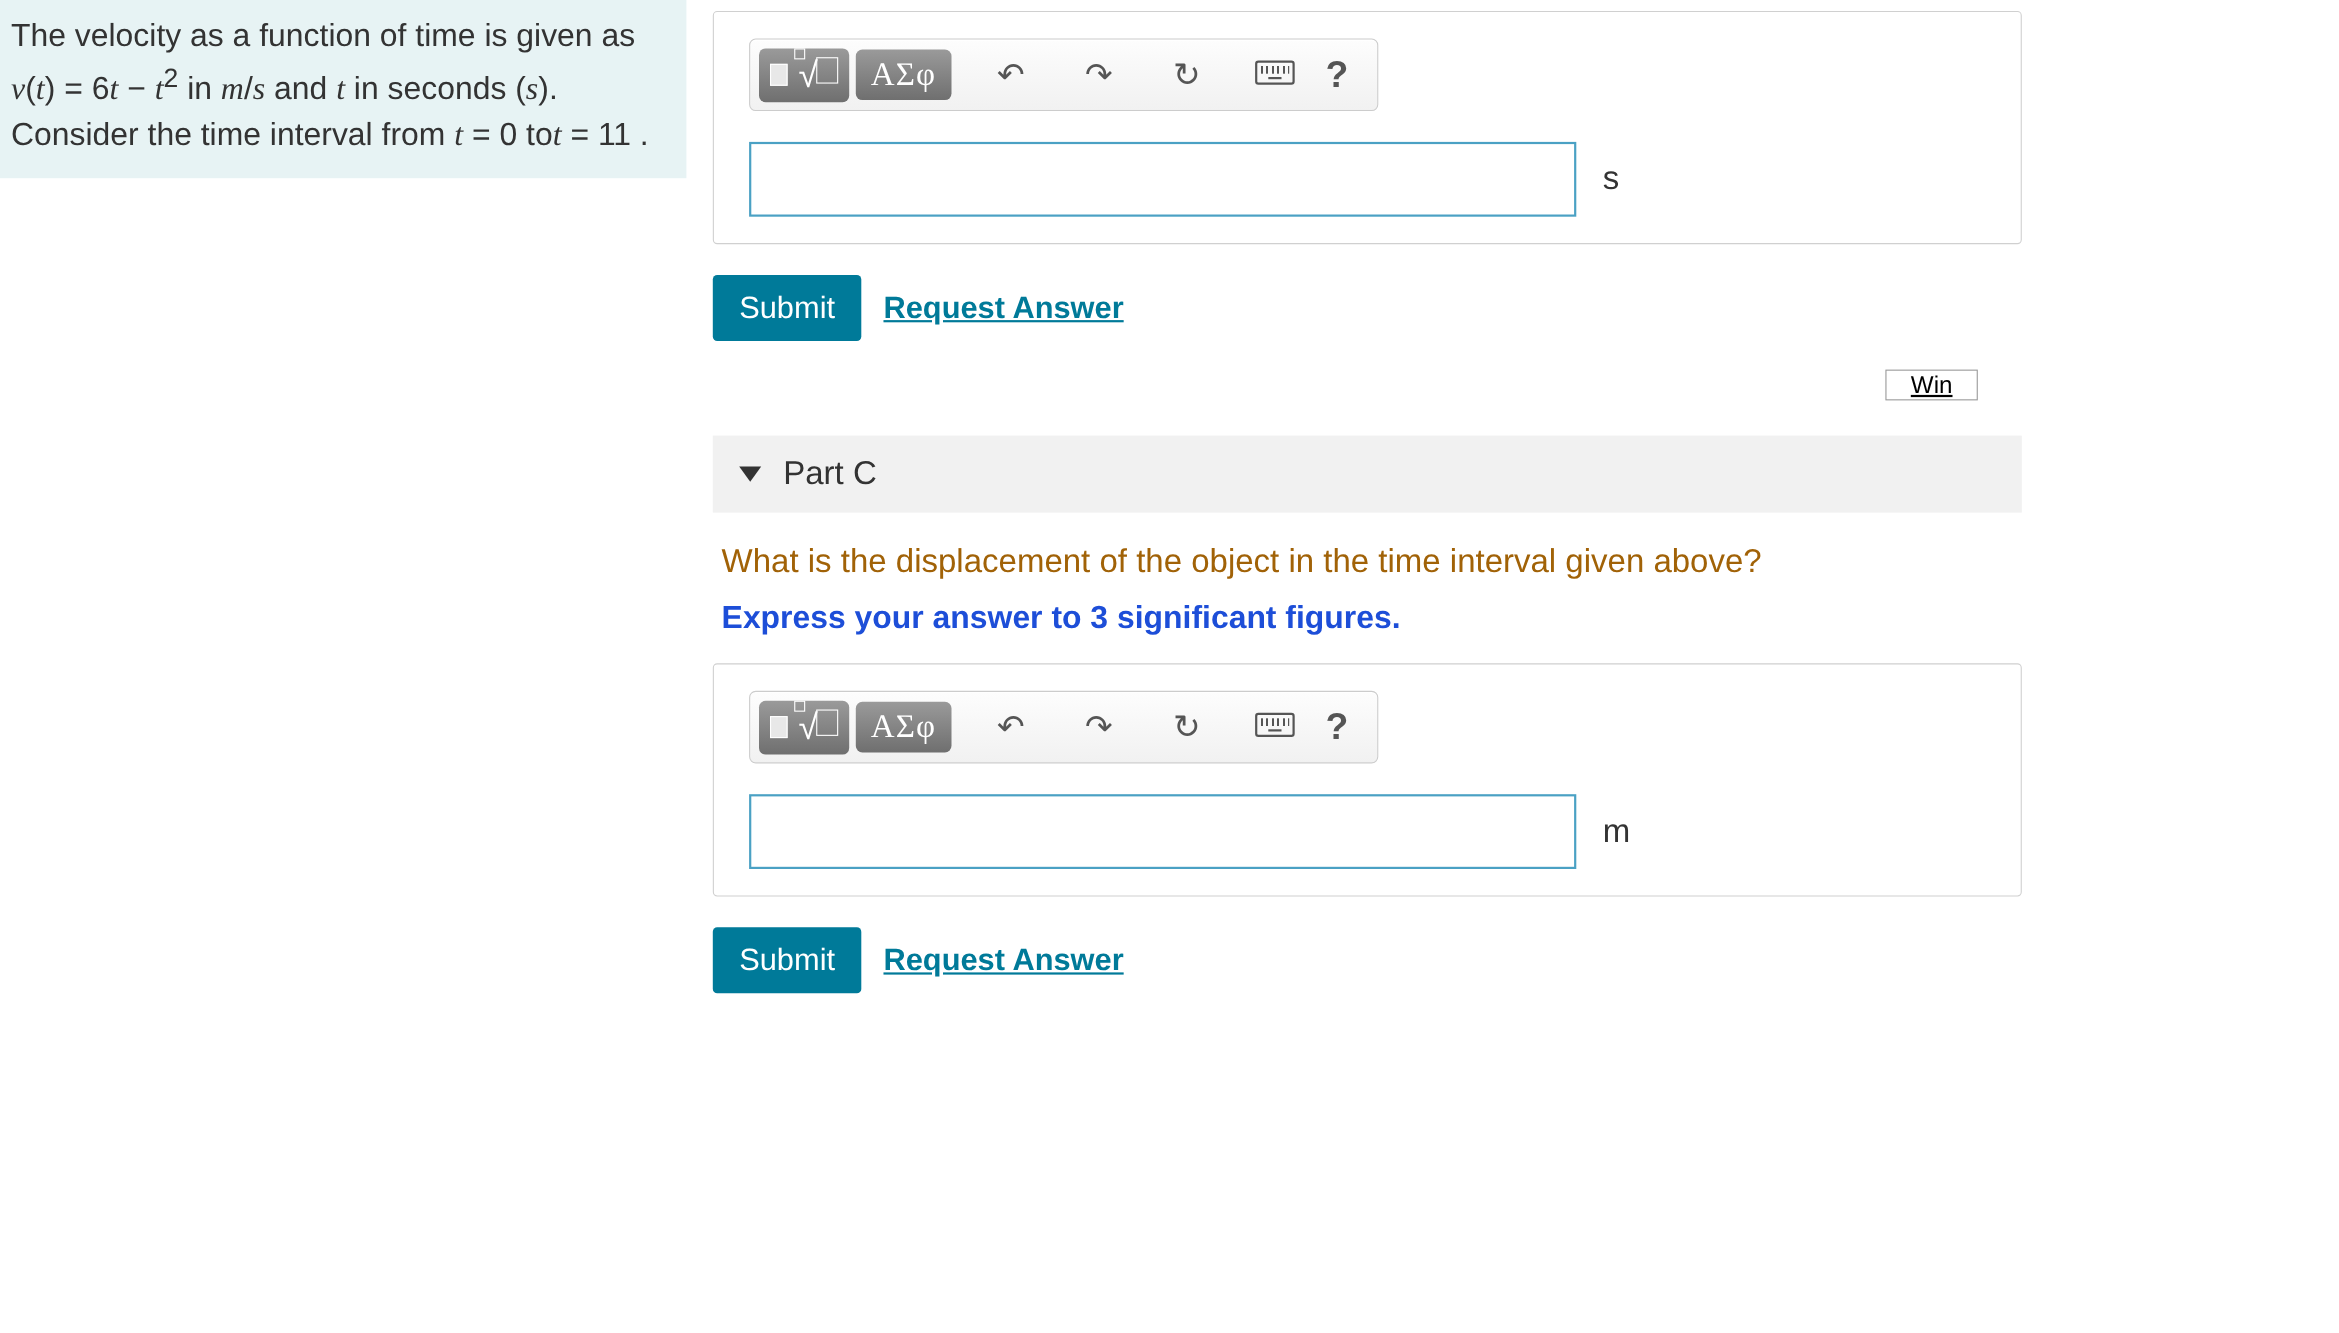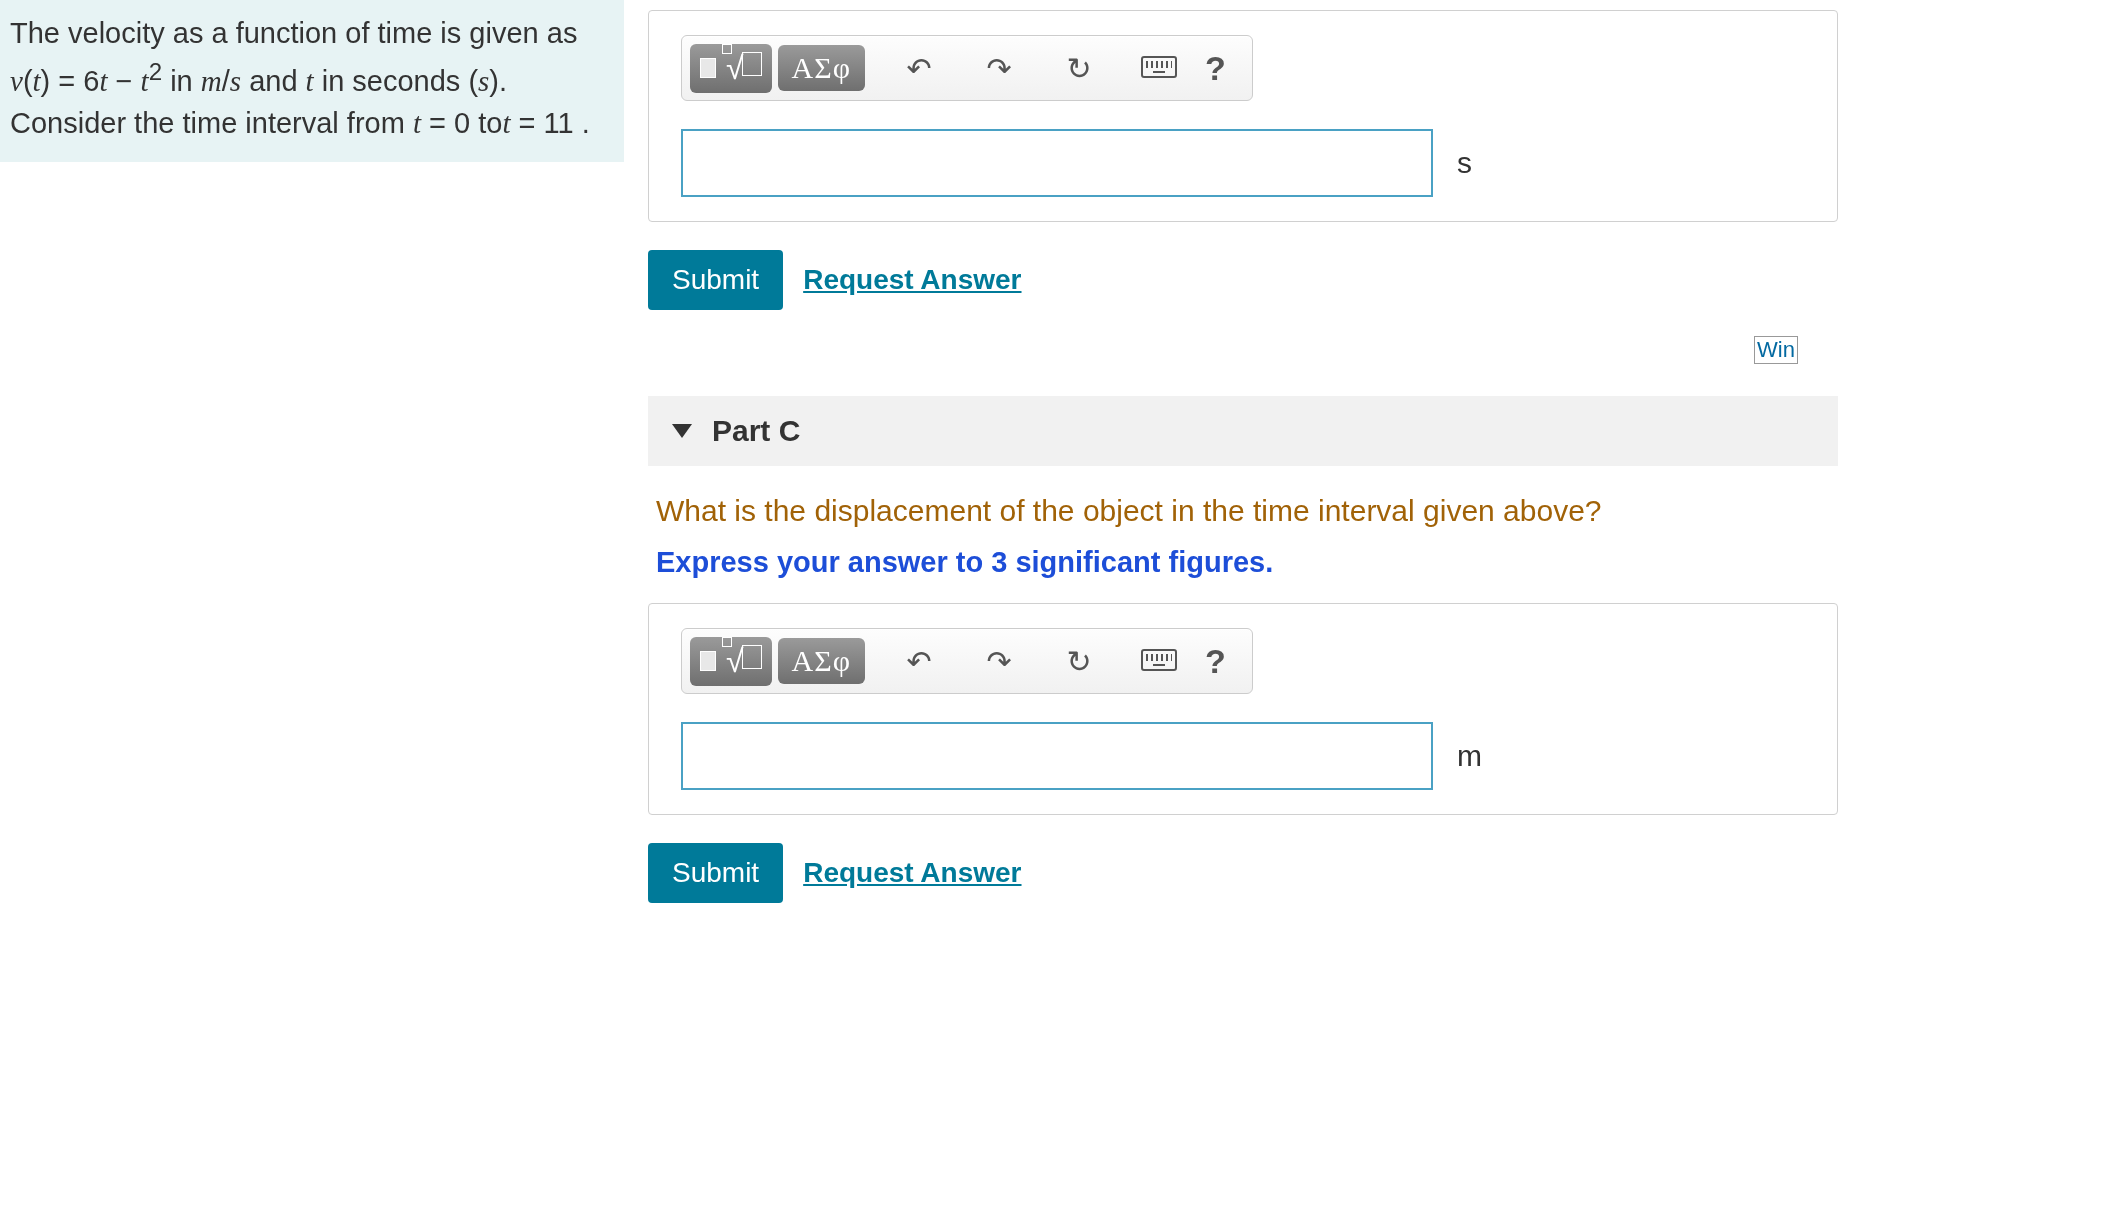--- a/index.html
+++ b/index.html
@@ -19,26 +19,26 @@
 .root { position:relative; display:inline-block; }
 .root-sym { font-size:32px; }
 .root-box { display:inline-block; width:20px; height:24px; border:1px solid #fff; vertical-align:top; margin-left:-2px; margin-top:2px; }
 .root-x { position:absolute; top:-6px; left:-4px; font-size:14px; border:1px solid #fff; width:10px; height:10px; }
 .input-row { display:flex; align-items:center; margin-top:28px; gap:24px; }
 .ans-input { width: 752px; height: 68px; border: 2px solid #4aa1c4; background:#fff; font-size:28px; padding: 8px 12px; }
 .unit-label { font-size: 30px; color:#333; }
 .actions { display:flex; align-items:center; gap:20px; margin-top:28px; }
 .submit-btn { background:#007a99; color:#fff; border:none; font-size:28px; padding: 14px 24px; border-radius:4px; cursor:pointer; }
 .request-link { color:#007a99; text-decoration:underline; font-size:28px; font-weight:bold; cursor:pointer; }
-.win-badge { position:absolute; right:18px; top:-14px; border:1px solid #999; padding:0 2px; background:#fff; font-size:22px; color:#0369a1; }
+.win-badge { position:absolute; right:18px; top:-14px; border:1px solid #999; padding:0 22px; background:#fff; font-size:22px; color:#000000;text-decoration:underline; }
 .win-wrap { position:relative; margin-top:20px; height:38px; }
 .win-wrap .win-badge { top: 6px; right: 40px; }
 .part-header { background:#f1f1f1; padding: 18px 24px; margin-top: 28px; display:flex; align-items:center; gap:20px; }
 .caret { width:0; height:0; border-left:10px solid transparent; border-right:10px solid transparent; border-top:14px solid #333; }
-.part-title { font-size:30px; font-weight:bold; color:#333; }
+.part-title { font-size:30px; font-weight:normal; color:#333; }
 .qtext { font-size:30px; color:#a16207; margin: 28px 0 4px 0; padding: 0 8px; }
 .qinstr { font-size:29px; font-weight:bold; color:#1d4ed8; margin: 18px 0 24px 0; padding: 0 8px; }
 .kbd-icon { display:inline-block; width:36px; height:22px; border:2px solid #555; border-radius:3px; position:relative; }
 .kbd-icon::before { content:""; position:absolute; left:3px; right:3px; top:3px; bottom:8px; background:repeating-linear-gradient(90deg,#555 0 2px,transparent 2px 5px); }
 .kbd-icon::after { content:""; position:absolute; left:10px; right:10px; bottom:3px; height:2px; background:#555; }
 </style>
 </head>
 <body>
 
 <div class="page">

